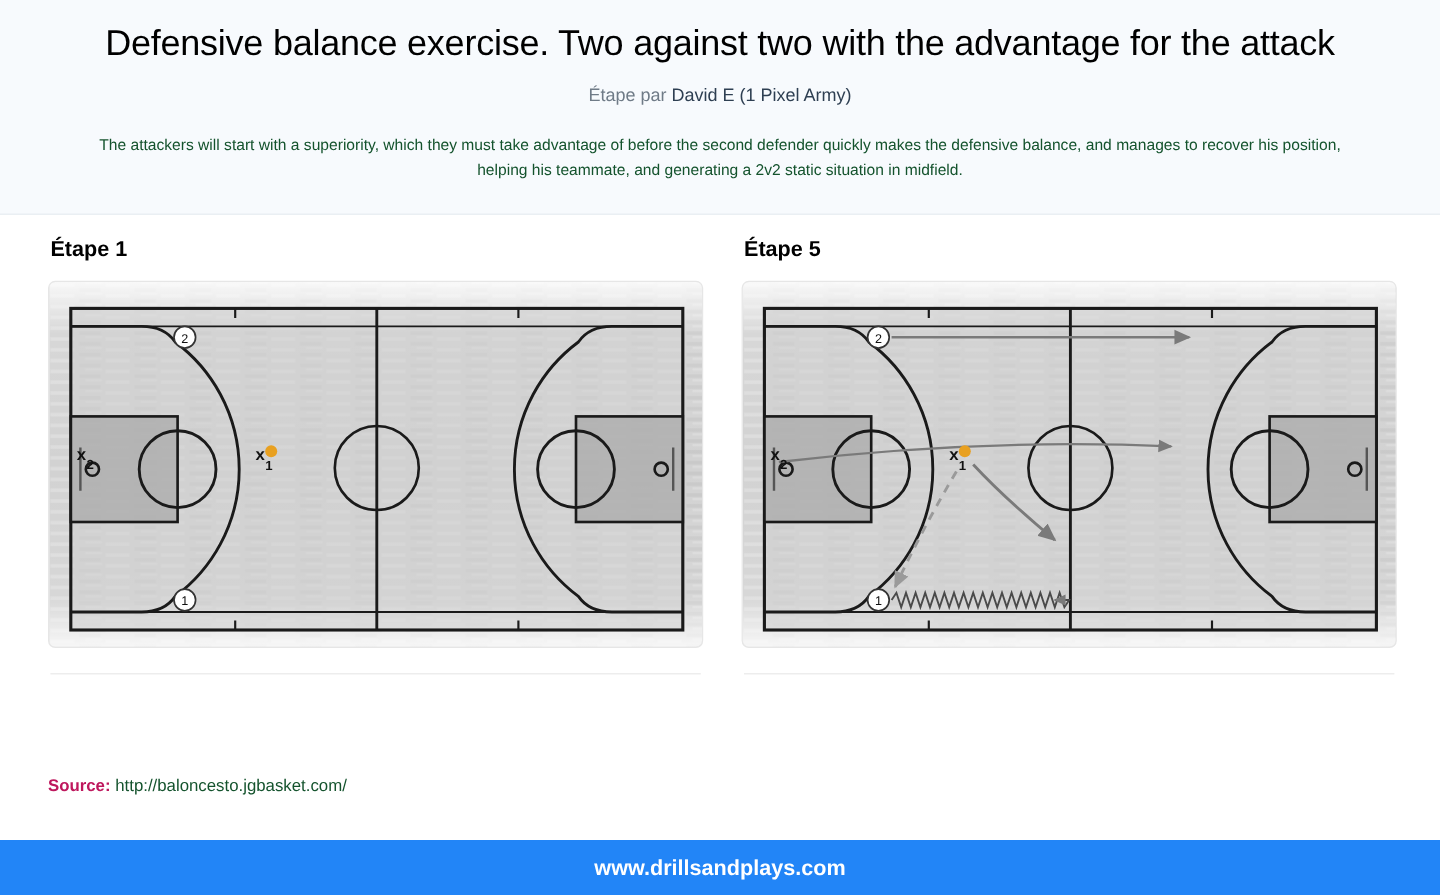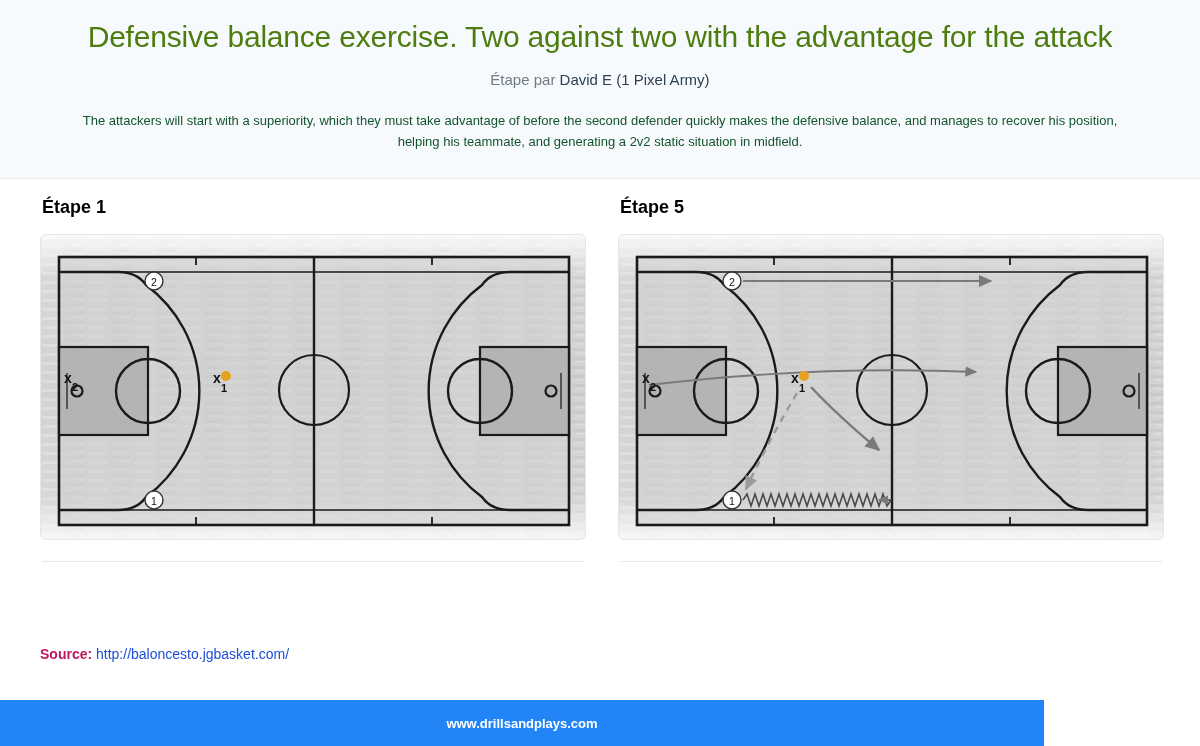--- a/index.html
+++ b/index.html
@@ -16,21 +16,21 @@
   
   .header {
     background: #f7fafd;
     border-bottom: 1px solid #e7ecf1;
     padding: 20px 24px 26px 24px;
     text-align: center;
   }
   .title {
     font-size: 30px;
     font-weight: 400;
-    color: #4d7c0f;
+    color: #000000;
     line-height: 1.15;
     margin: 0 0 16px 0;
     letter-spacing: -0.2px;
   }
   .byline {
     font-size: 15px;
     color: #6f7b87;
     margin: 0 0 22px 0;
   }
   .byline b { color: #2e3f52; font-weight: normal; }
@@ -73,33 +73,33 @@
 
   
   .source {
     position: absolute;
     left: 40px;
     top: 646px;
     font-size: 14px;
     color: #3f4a56;
   }
   .source b { font-weight: bold; color: #be185d; }
-  .source span.url { color: #1d4ed8; }
+  .source span.url { color: #14532d; }
 
   
   .footer {
     position: absolute;
     left: 0; bottom: 0;
-    width: 1044px; height: 46px;
+    width: 1200px; height: 46px;
     background: #2285f7;
     color: #ffffff;
     display: flex;
     align-items: center;
     justify-content: center;
-    font-size: 13px;
+    font-size: 18px;
     font-weight: bold;
   }
 </style>
 </head>
 <body>
 
 <div class="page">
 
   <div class="header">
     <h1 class="title">Defensive balance exercise. Two against two with the advantage for the attack</h1>

